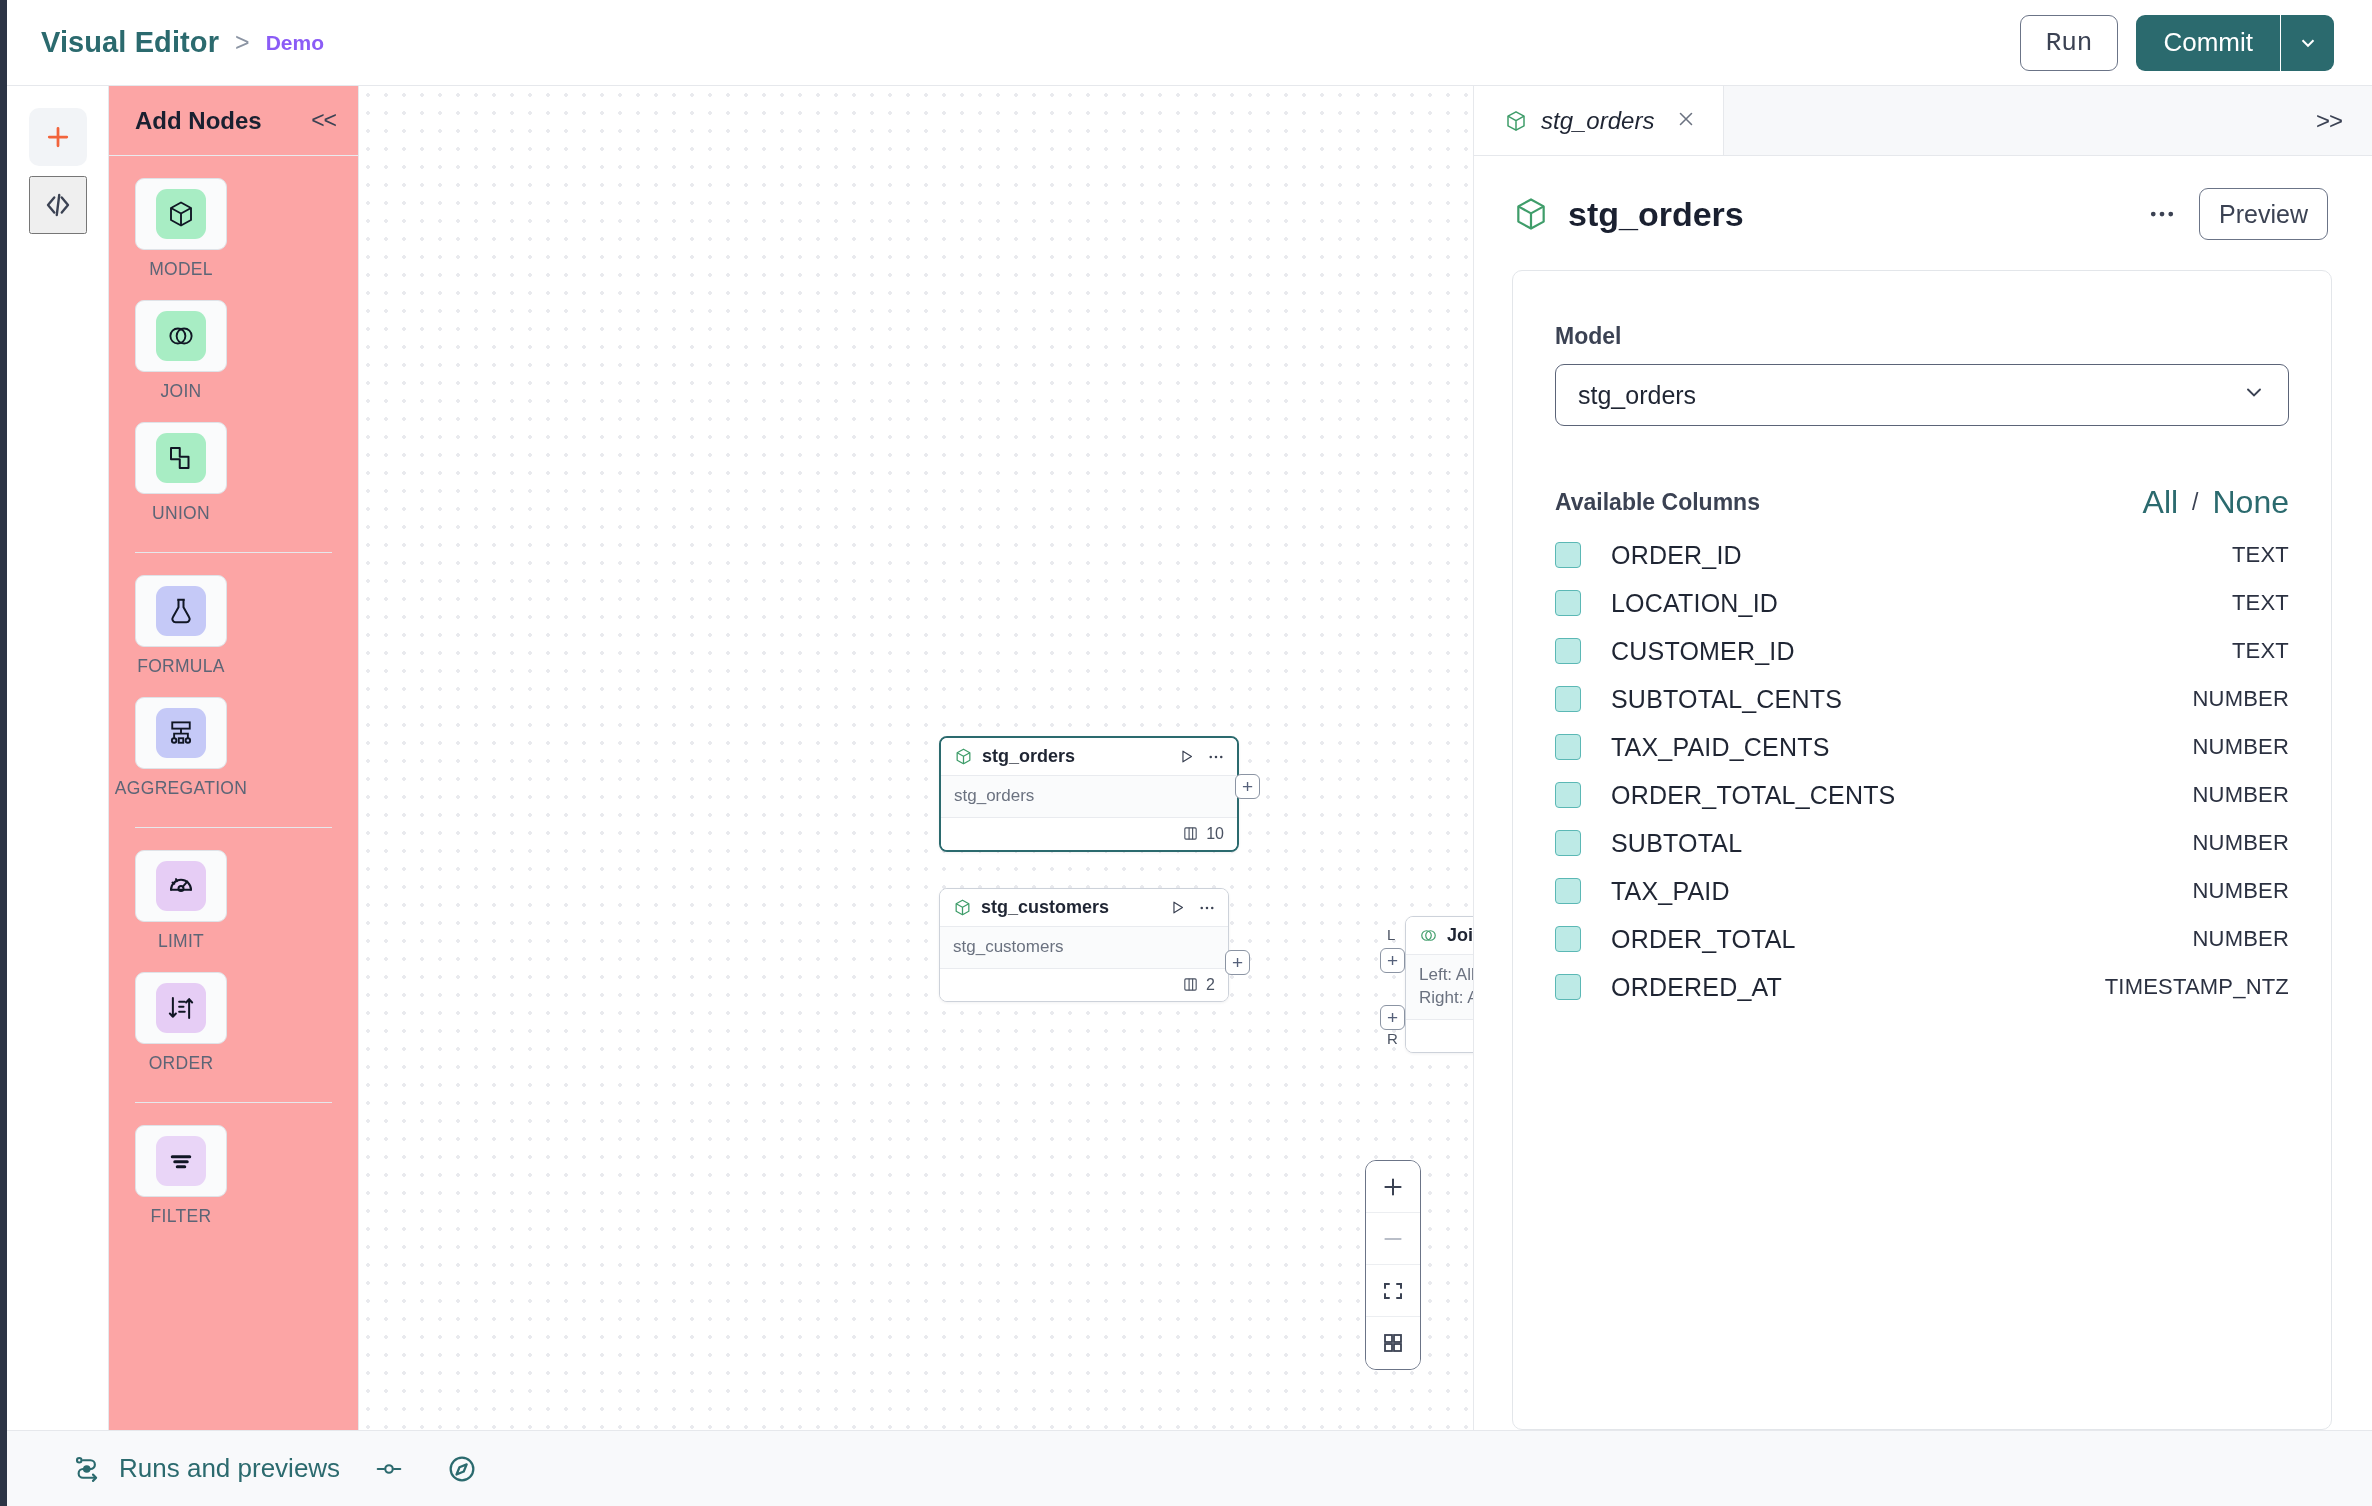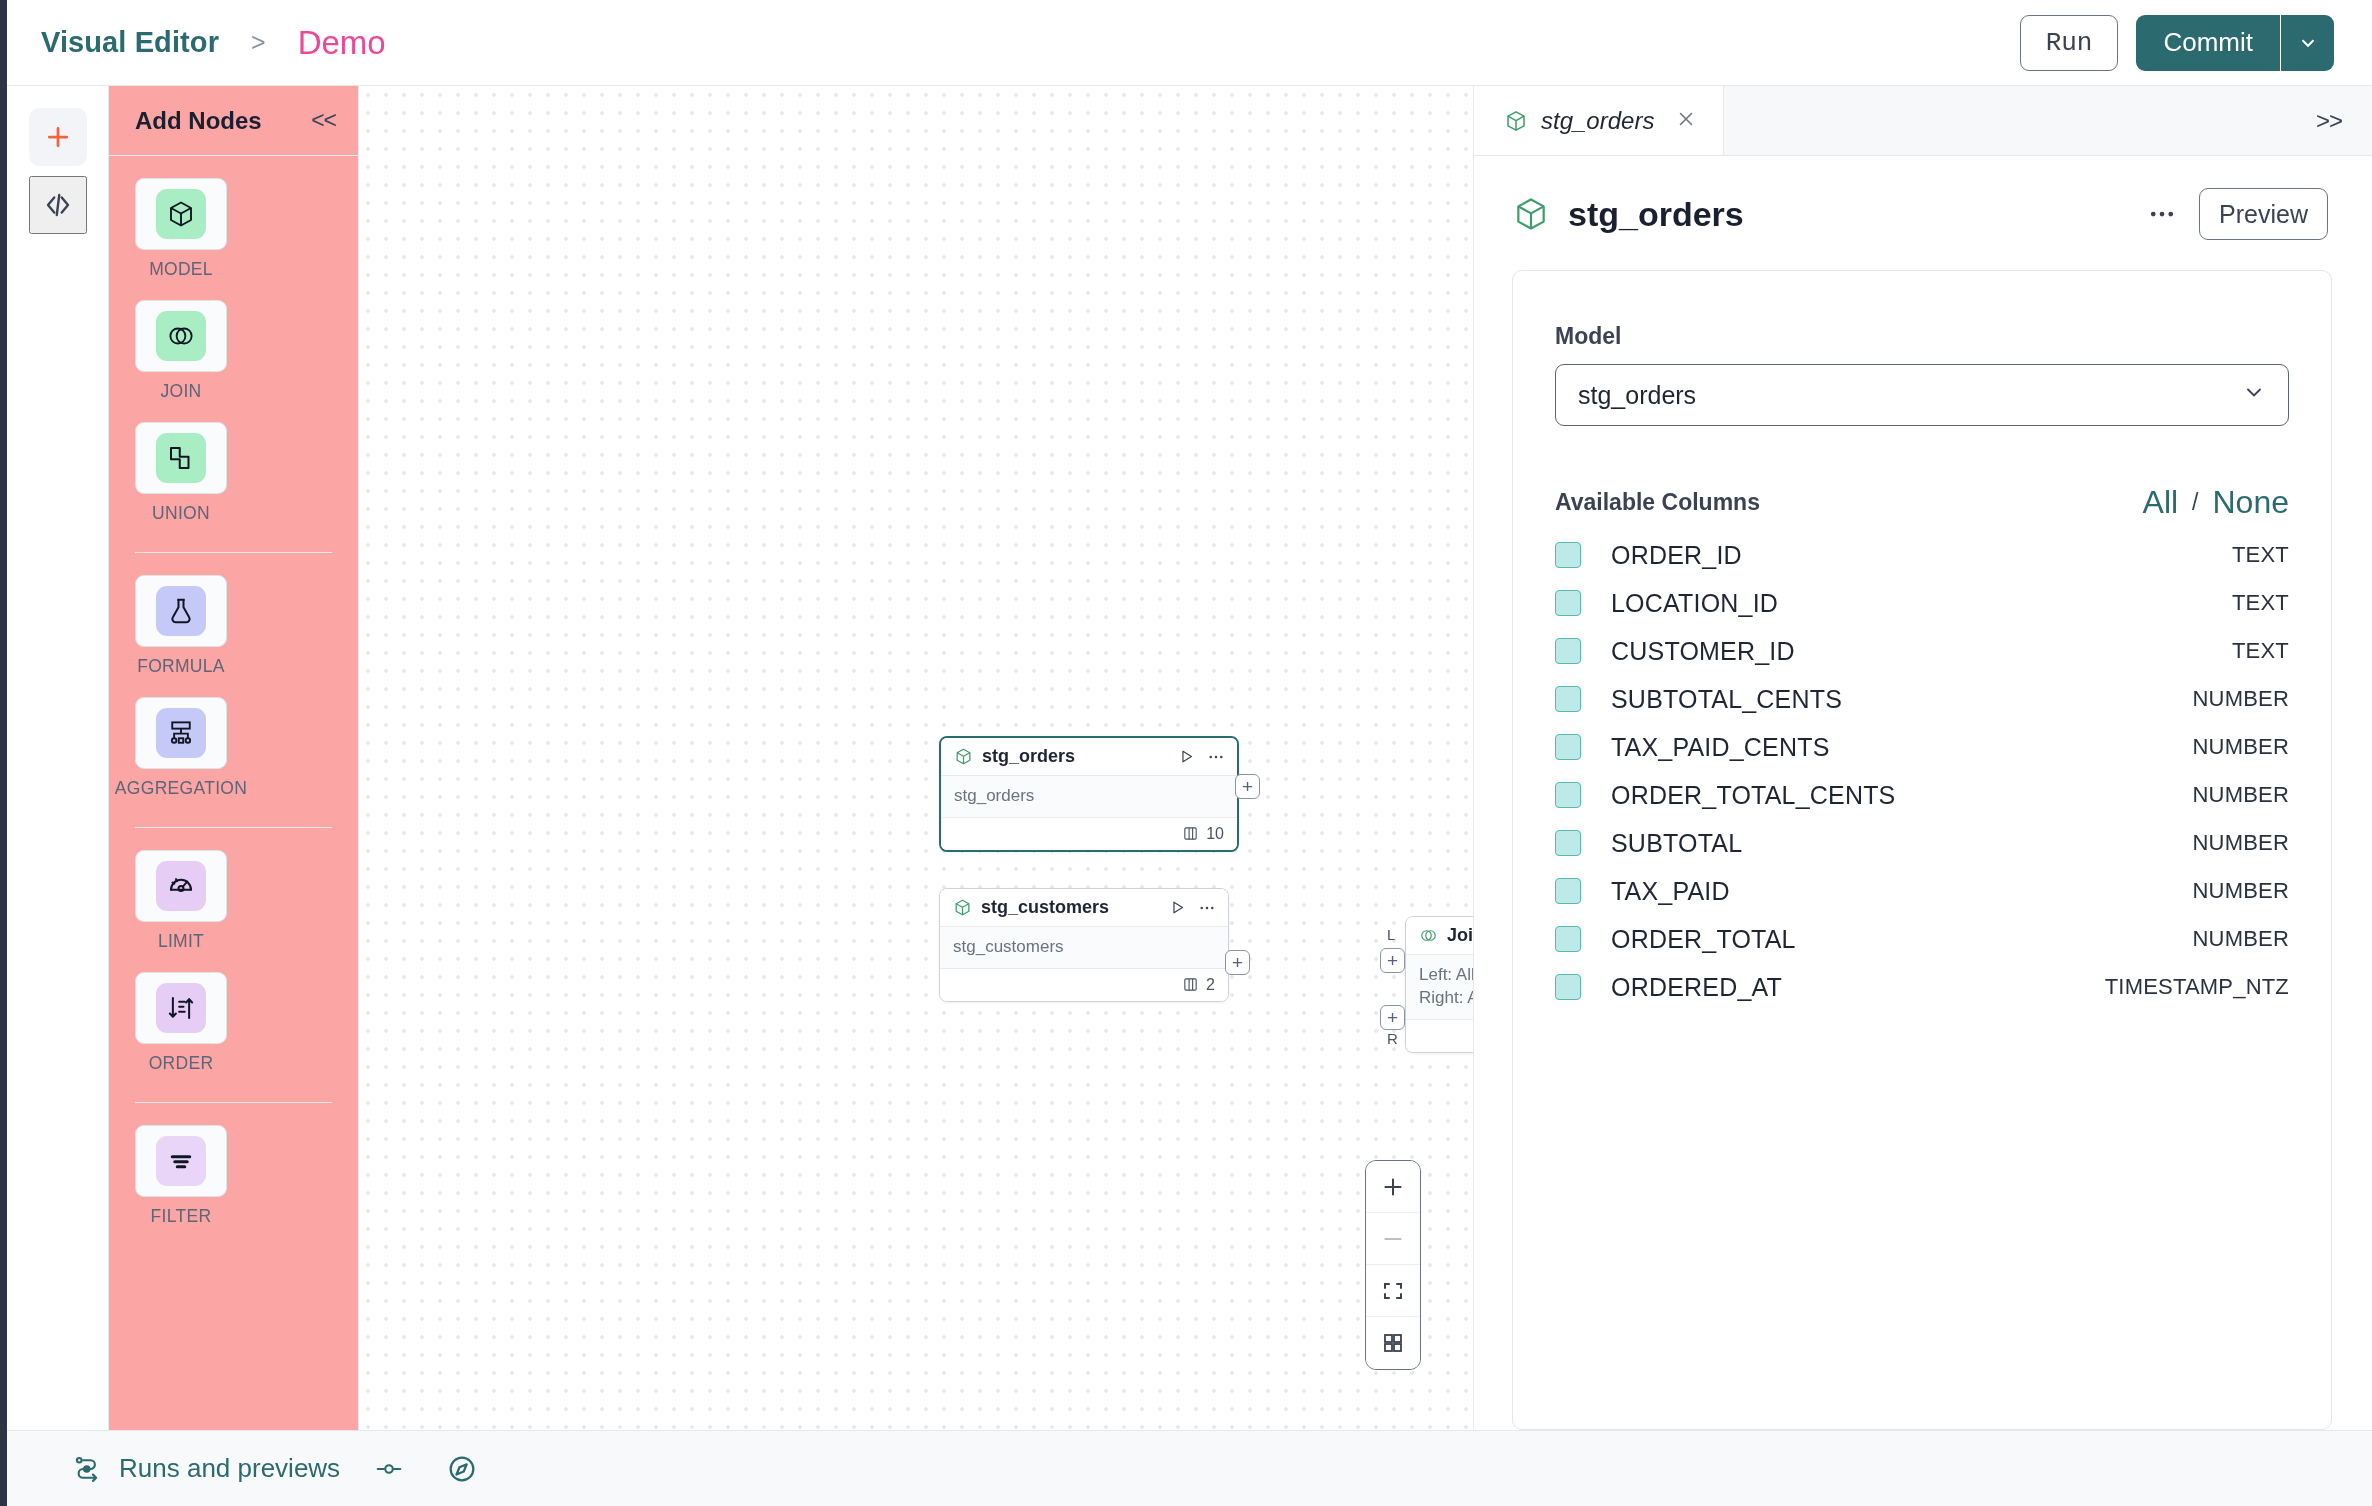--- a/index.html
+++ b/index.html
@@ -18,27 +18,27 @@
   }
 
   
   .topbar {
     height: 86px; min-height: 86px;
     display: flex; align-items: center;
     padding: 0 38px 0 34px;
     background: #fff;
     border-bottom: 1px solid #e6e8ec;
   }
-  .breadcrumb { display: flex; align-items: center; gap: 32px; }
+  .breadcrumb { display: flex; align-items: center; gap: 16px; }
   .crumb-link {
     font-size: 29px; font-weight: bold; color: #2b6a6e;
     letter-spacing: .1px;
   }
   .crumb-sep { font-size: 25px; color: #8b94a3; font-weight: 400; }
-  .crumb-current { font-size: 33px; font-weight: normal; color: #ec4899; }
+  .crumb-current { font-size: 21px; font-weight: bold; color: #8b5cf6; }
   .topbar-spacer { flex: 1; }
   .topbar-actions { display: flex; align-items: center; gap: 18px; }
   .btn-run {
     height: 56px; padding: 0 25px;
     border: 1.5px solid #6b7487; border-radius: 9px;
     background: #fff; color: #3b4253;
     font-size: 26px; font-family: Liberation Mono, monospace;
     display: flex; align-items: center; justify-content: center;
   }
   .commit-group { display: flex; align-items: stretch; }

